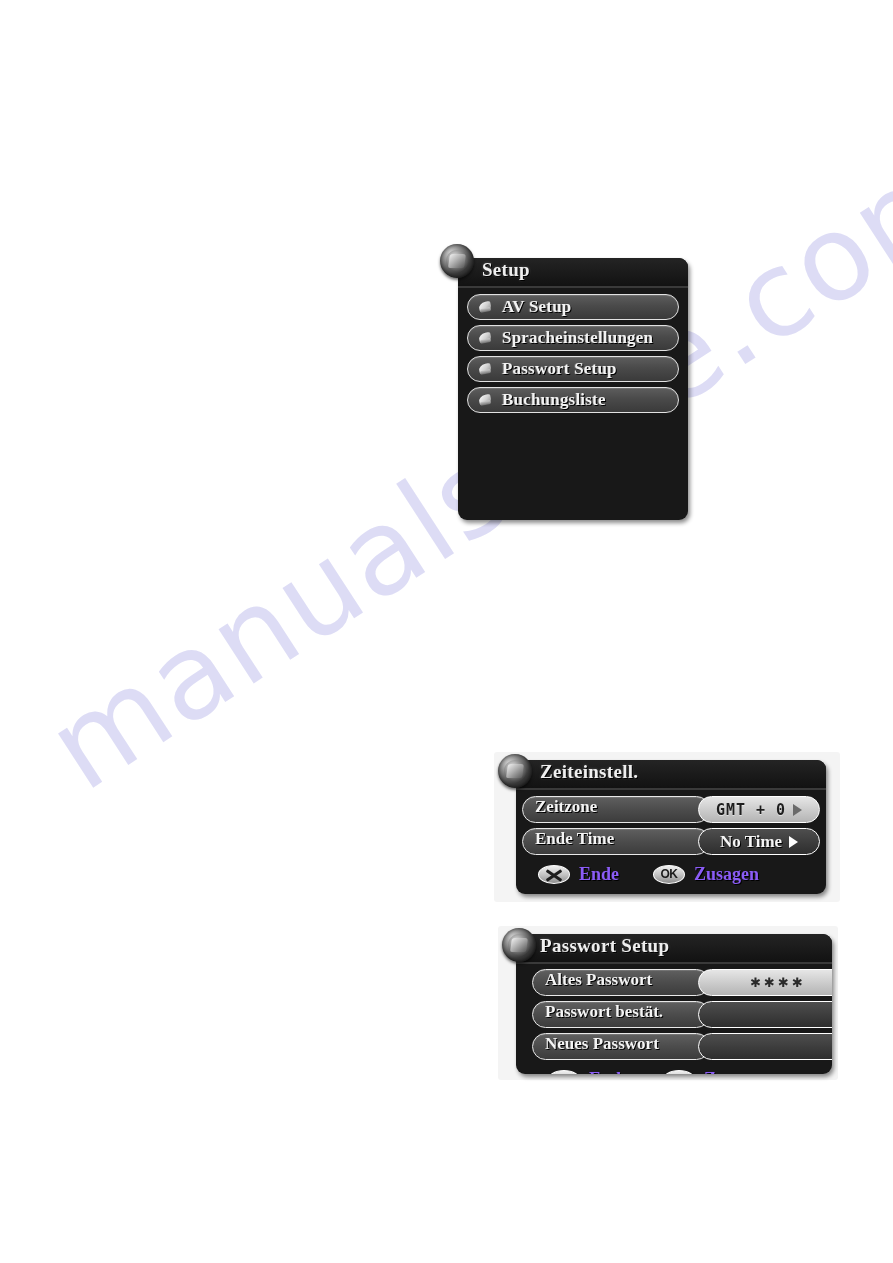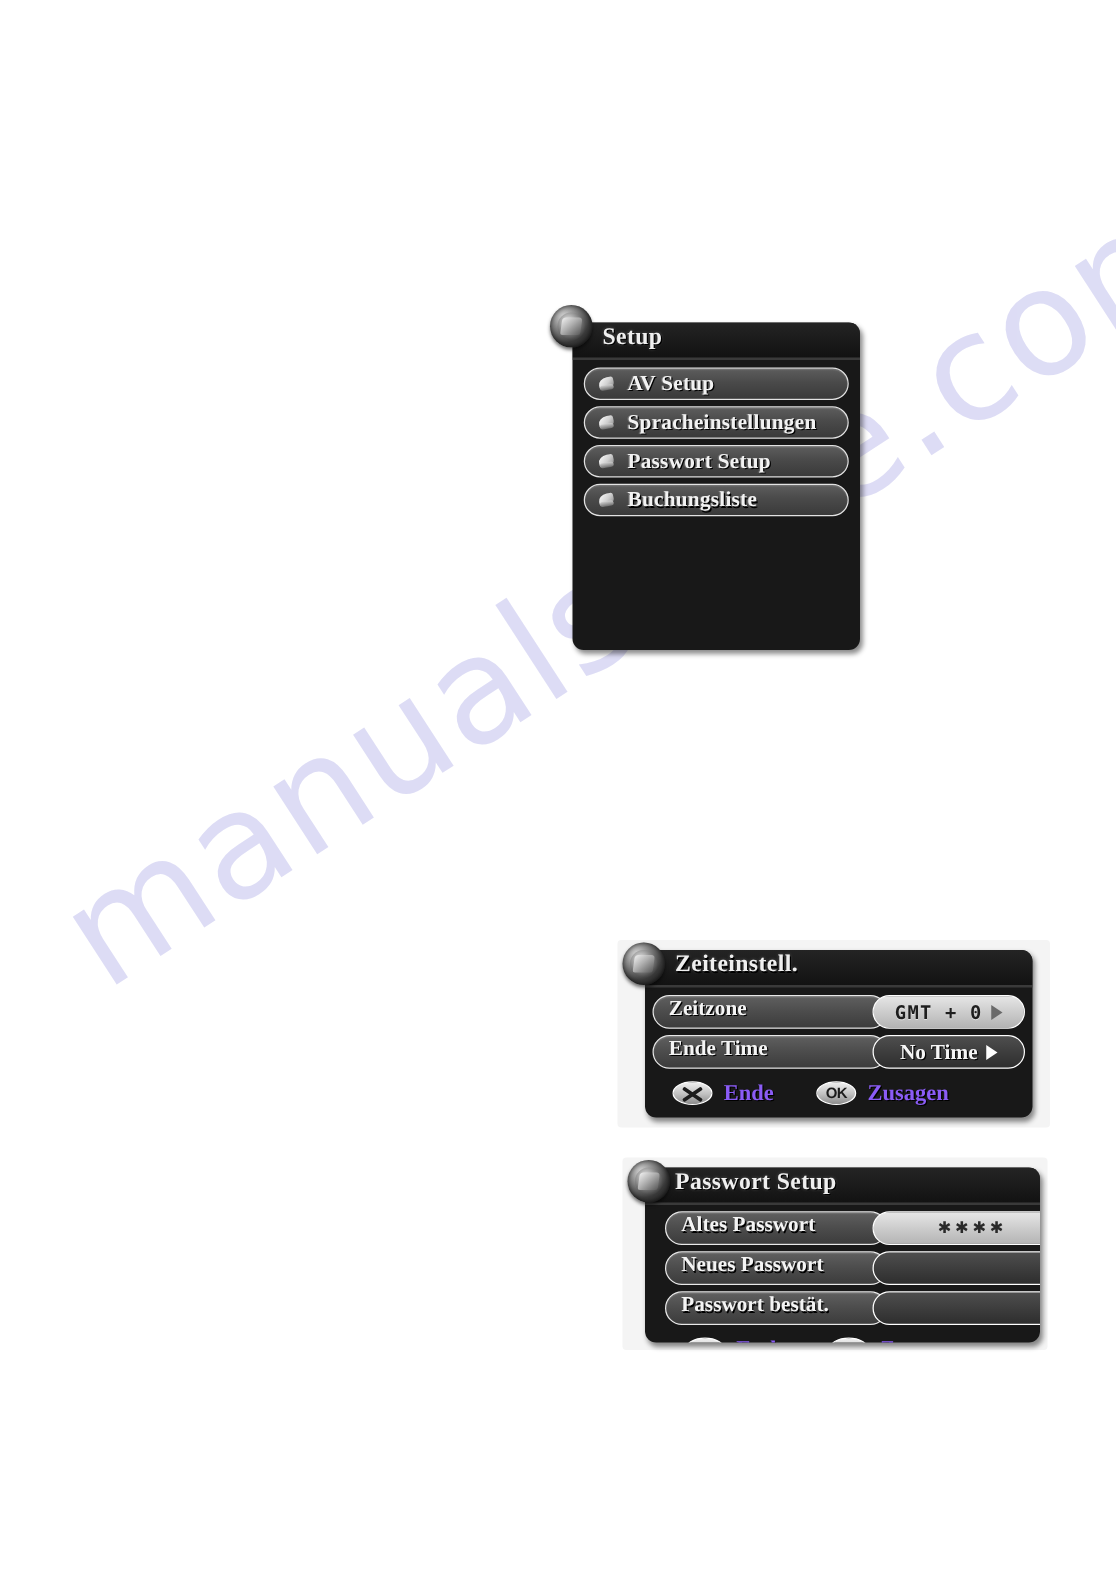--- a/index.html
+++ b/index.html
@@ -408,30 +408,30 @@
           <div class="srow-label">
             <span>Altes Passwort</span>
           </div>
           <div class="srow-value selected">
             <span class="masked">✱✱✱✱</span>
           </div>
         </div>
 
         <div class="srow">
           <div class="srow-label">
-            <span>Neues Passwort</span>
+            <span>Passwort bestät.</span>
           </div>
           <div class="srow-value empty">
             <span class="masked"></span>
           </div>
         </div>
 
         <div class="srow">
           <div class="srow-label">
-            <span>Passwort bestät.</span>
+            <span>Neues Passwort</span>
           </div>
           <div class="srow-value empty">
             <span class="masked"></span>
           </div>
         </div>
 
         <div class="osd-footer">
           <div class="foot-btn">
             <span class="foot-badge x-badge">X</span>
             <span class="foot-label">Ende</span>

